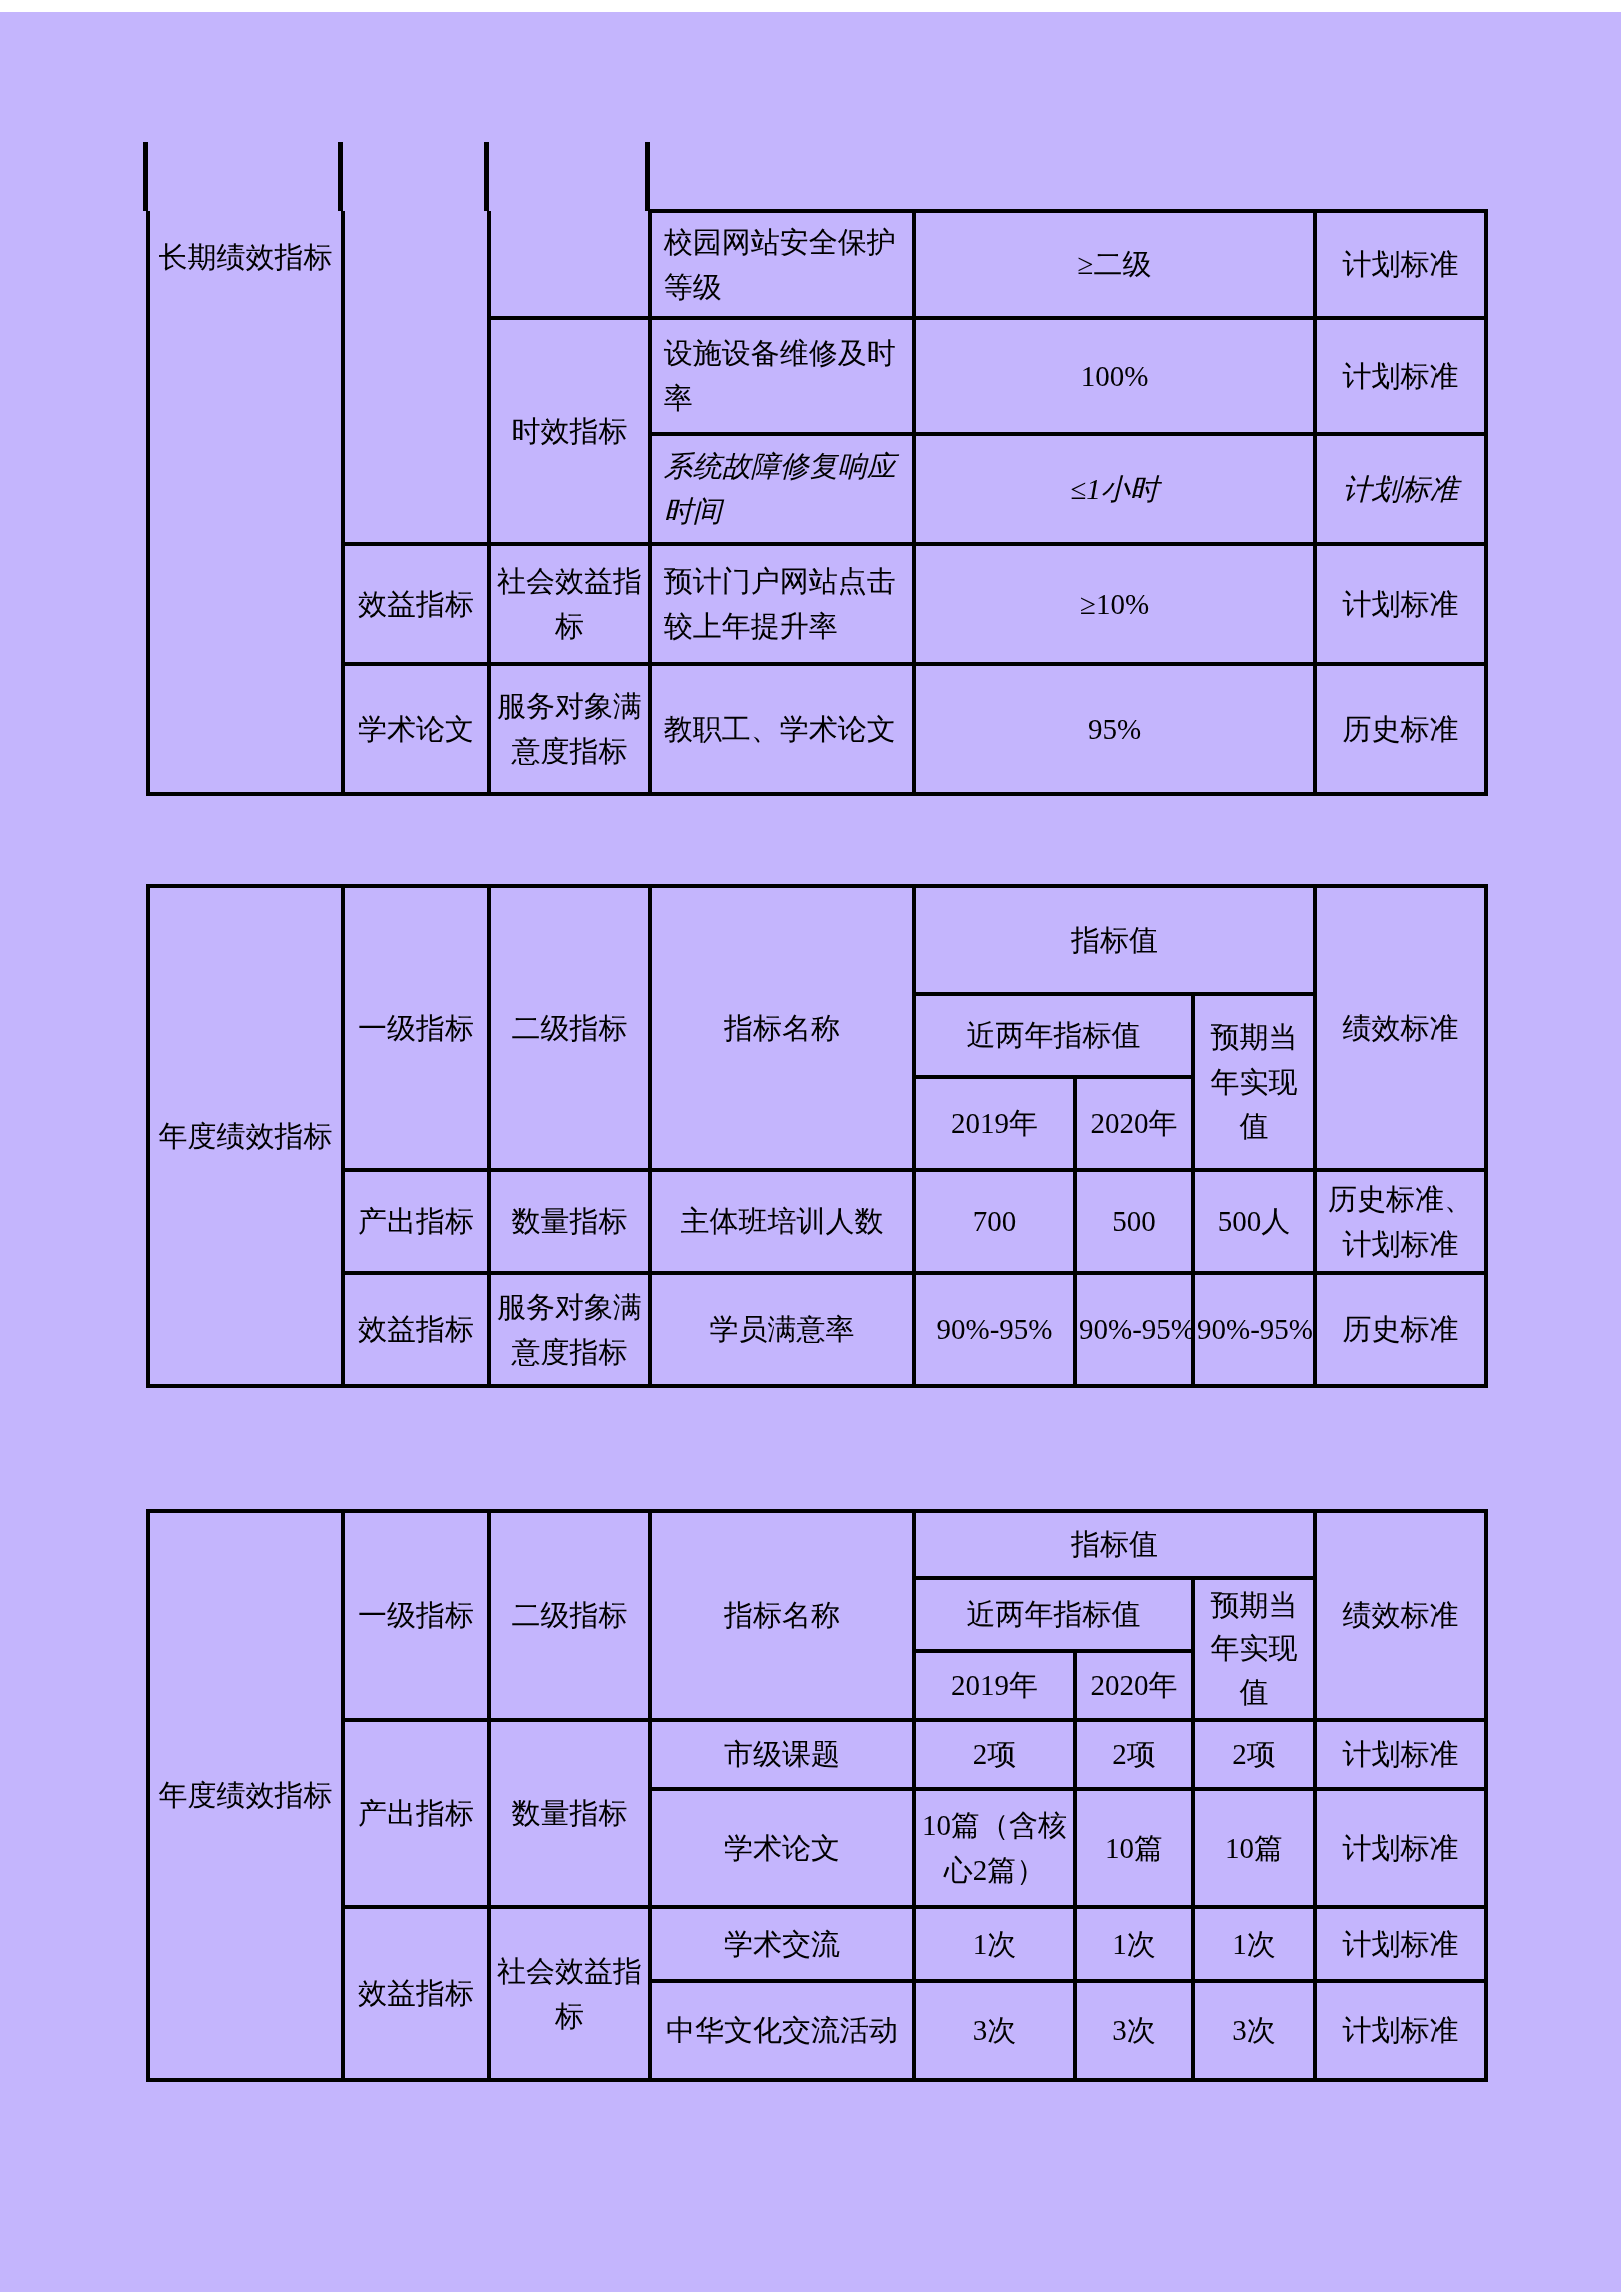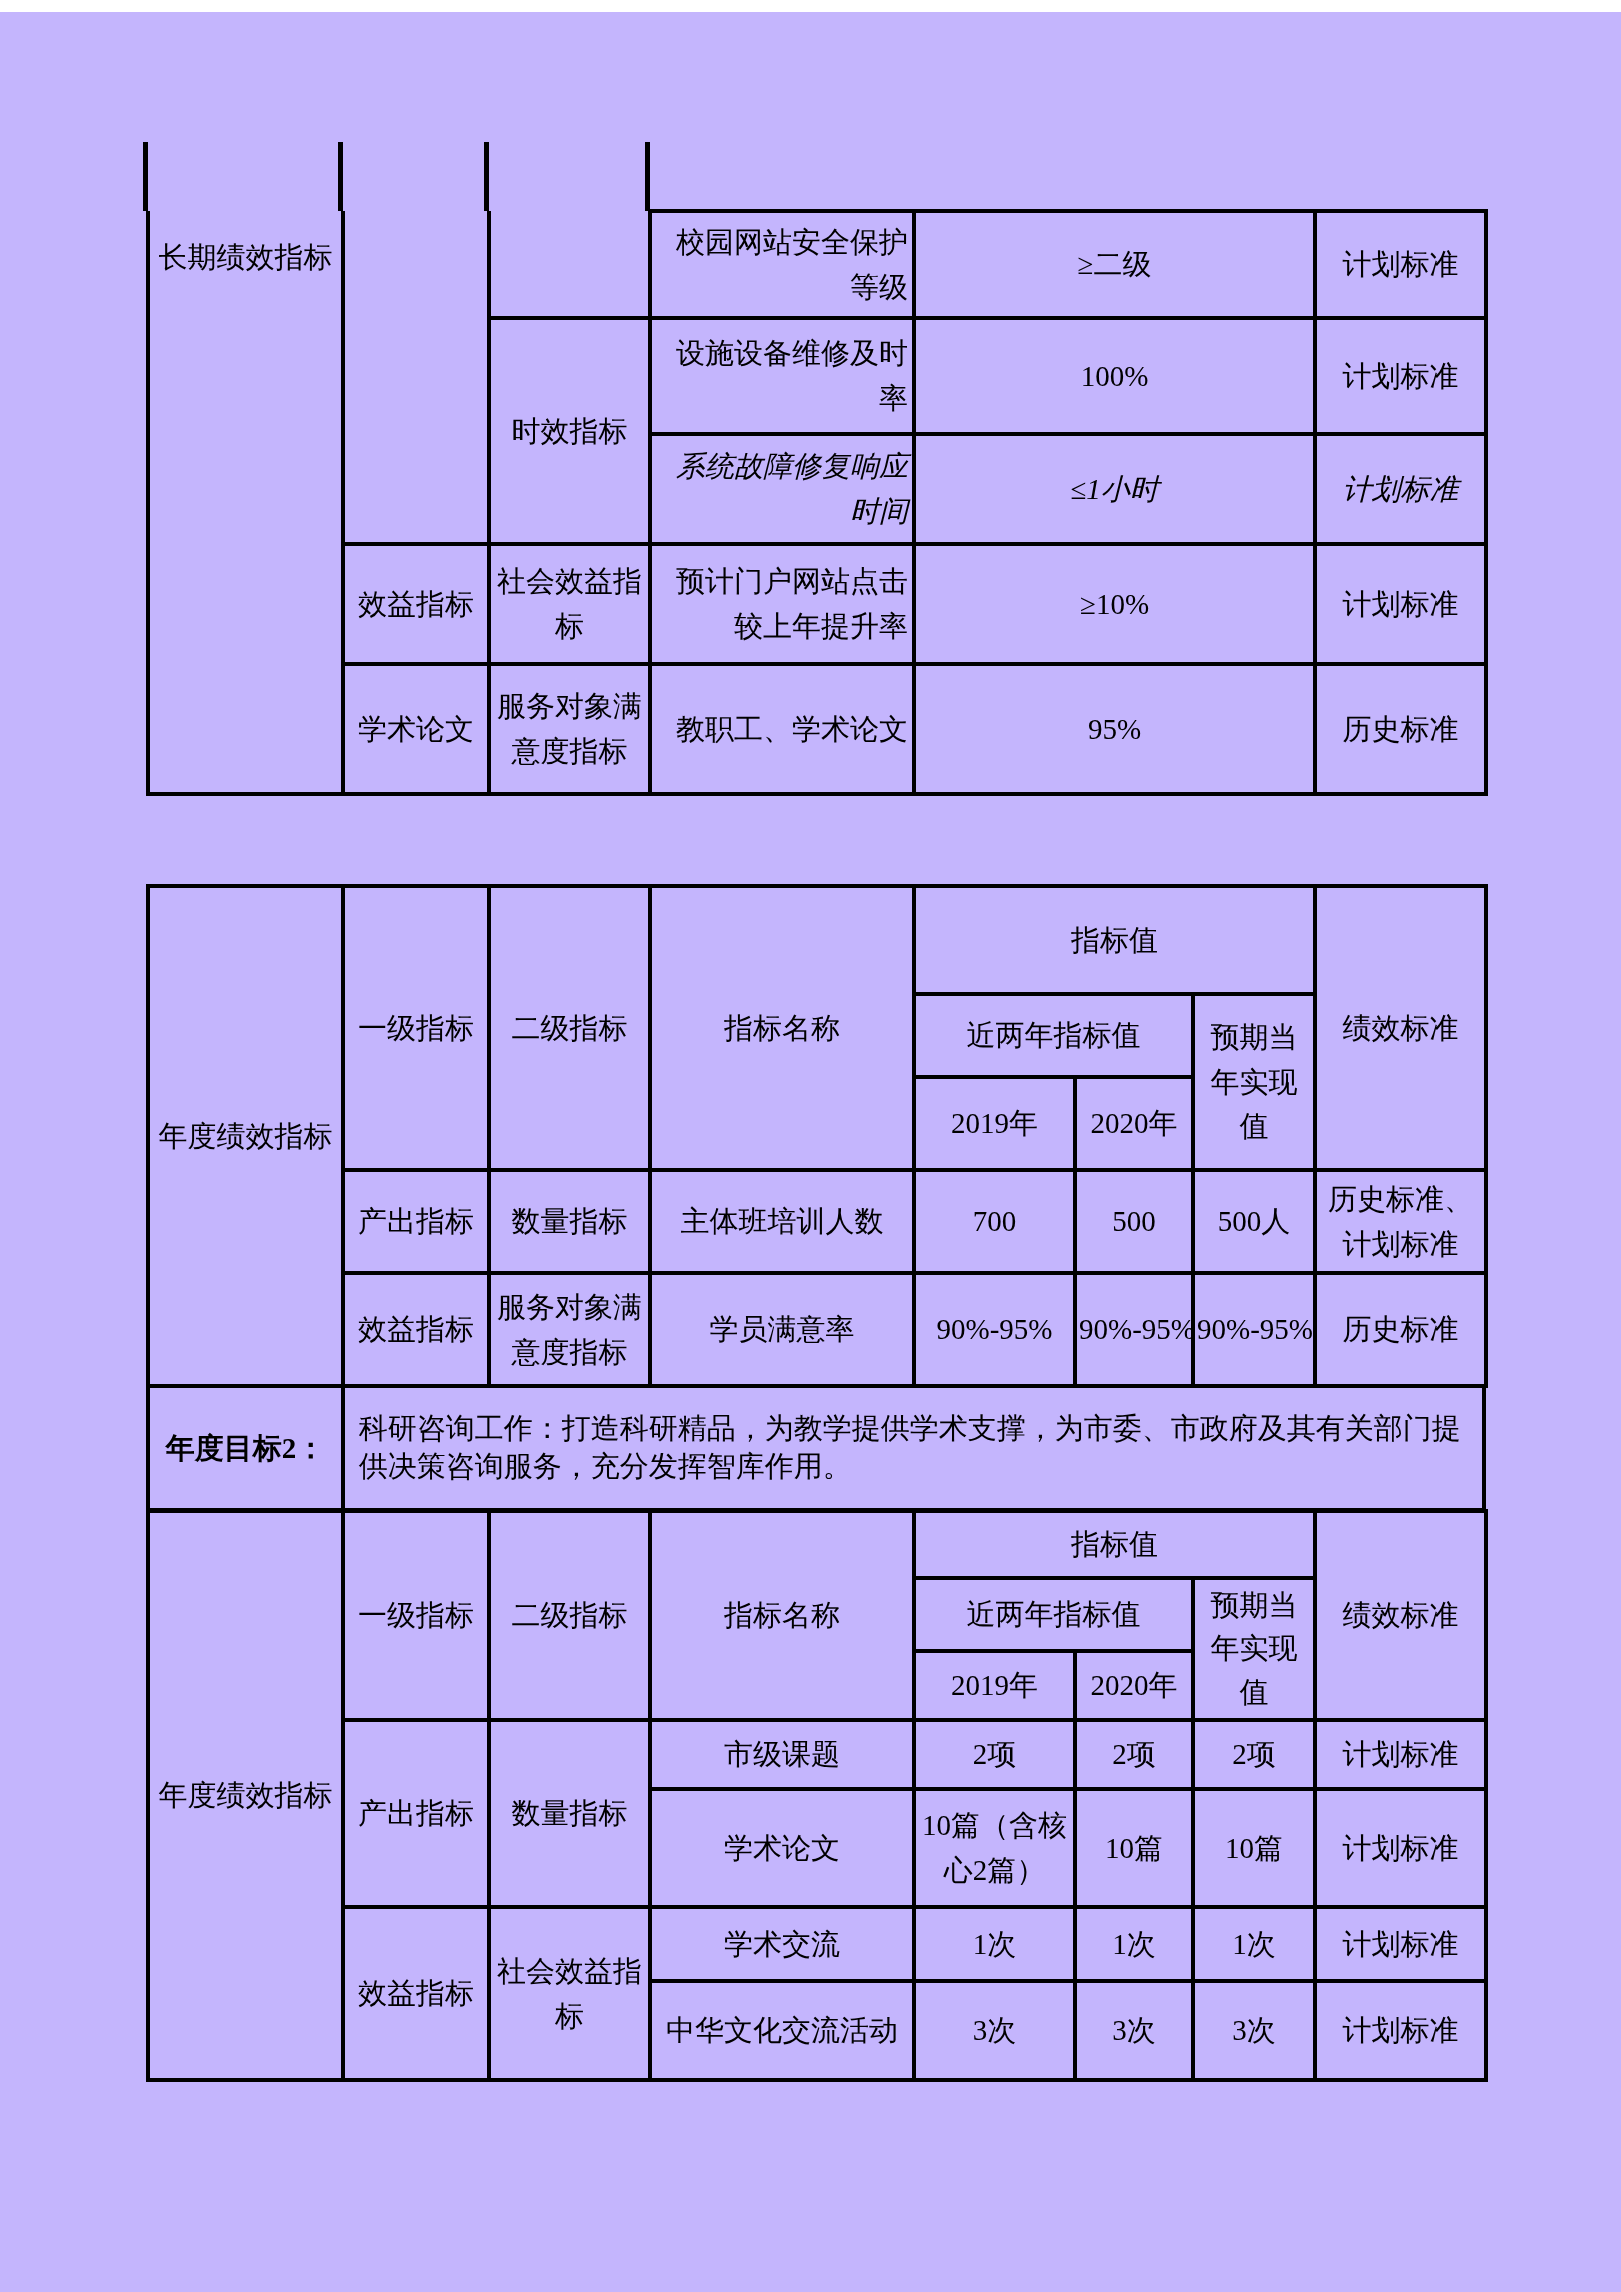--- a/index.html
+++ b/index.html
@@ -2,21 +2,21 @@
 <html><head>
 <meta charset="utf-8">
 <style>
   html,body { margin:0; padding:0; background:#ffffff; }
   body { width:1621px; height:2293px; position:relative;
          font-family:"Liberation Serif","DejaVu Serif",serif; color:#000; }
   .sheet { position:absolute; left:0; top:12px; width:1621px; height:2293px; background:#c4b5fd; }
   table { border-collapse:collapse; table-layout:fixed; position:absolute; left:146px; width:1336px; }
   td { border:4.9px solid #000; font-size:29px; line-height:1.55; text-align:center;
        vertical-align:middle; padding:3.9px; word-break:break-all; }
-  td.name-left { text-align:right; padding-left:11.8px; padding-right:3.9px; }
+  td.name-left { text-align:left; padding-left:11.8px; padding-right:3.9px; }
   td.topless { border-top:none; }
   td.grp-top { vertical-align:top; padding-top:23.5px; }
   td.nb { white-space:nowrap; padding-left:2px; padding-right:2px; }
   .goal-label { font-weight:bold; }
   td.goal-text { text-align:left; padding-left:13.7px; padding-right:13.7px; line-height:1.3; }
   .stub { position:absolute; width:4.9px; background:#000; top:130px; height:69px; }
 </style>
 </head>
 <body>
 
@@ -118,32 +118,20 @@
       <td>服务对象满意度指标</td>
       <td>学员满意率</td>
       <td class="nb">90%-95%</td>
       <td class="nb">90%-95%</td>
       <td class="nb">90%-95%</td>
       <td>历史标准</td>
     </tr>
   </tbody>
     </table>
 
-  <table style="top:1372px;">
-    <colgroup>
-        <col style="width:195px">
-        <col style="width:1141px">
-      </colgroup>
-    <tbody>
-        <tr style="height:124px;">
-      <td class="goal-label">年度目标2：</td>
-      <td class="goal-text">科研咨询工作：打造科研精品，为教学提供学术支撑，为市委、市政府及其有关部门提供决策咨询服务，充分发挥智库作用。</td>
-    </tr>
-  </tbody>
-    </table>
 
   <table style="top:1497px;">
     <colgroup>
       <col style="width:195px">
         <col style="width:146px">
         <col style="width:161px">
         <col style="width:264px">
       <col style="width:161px">
         <col style="width:118px">
         <col style="width:122px">

